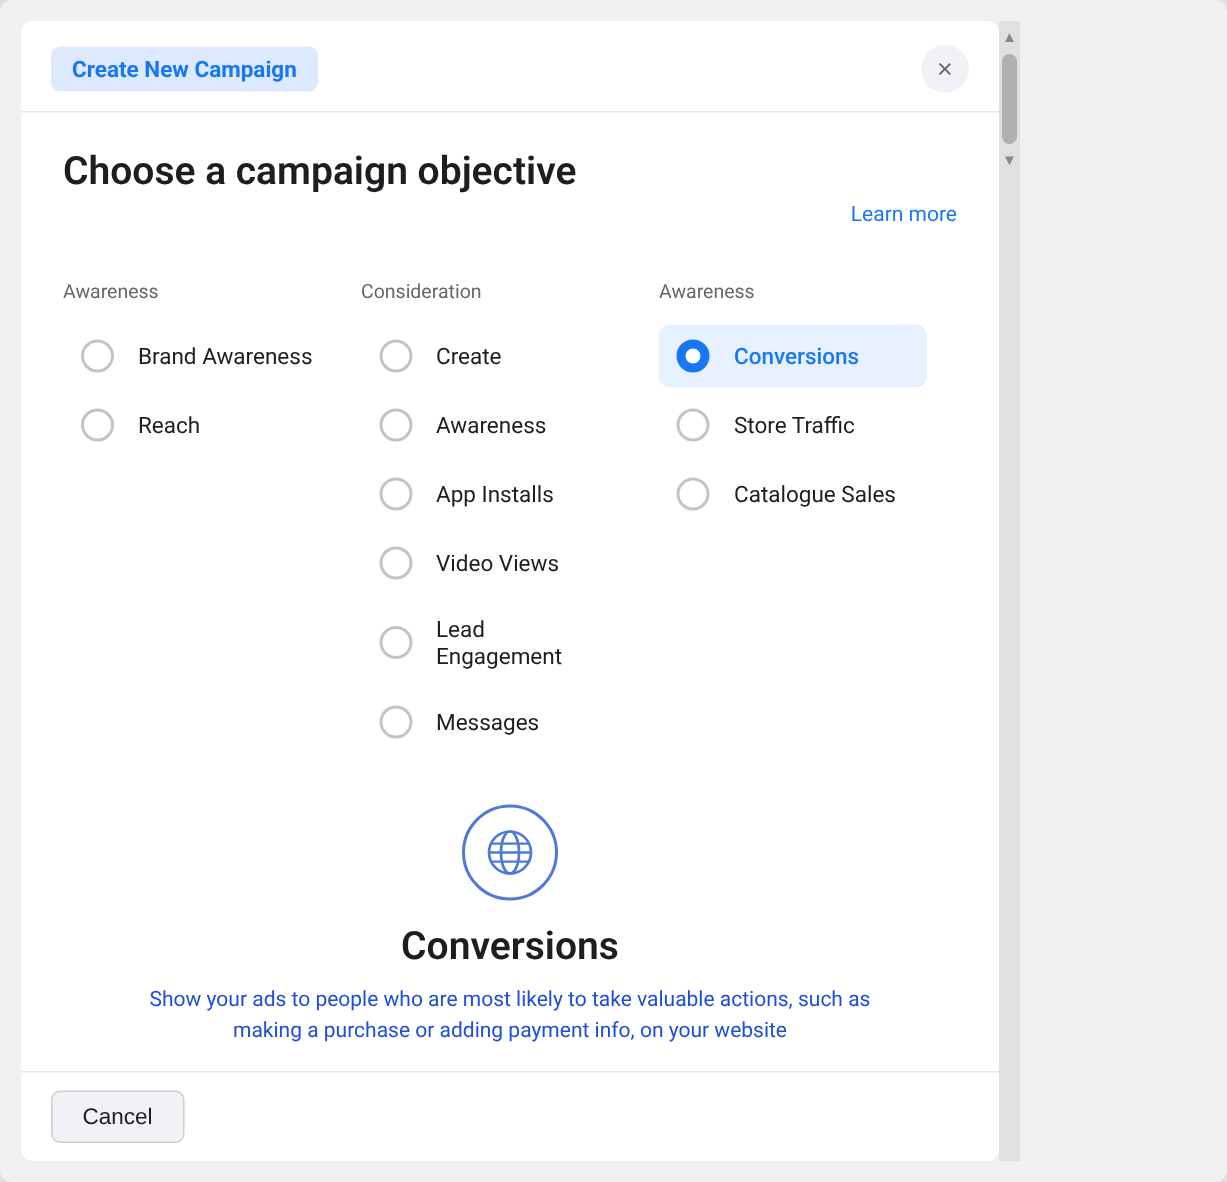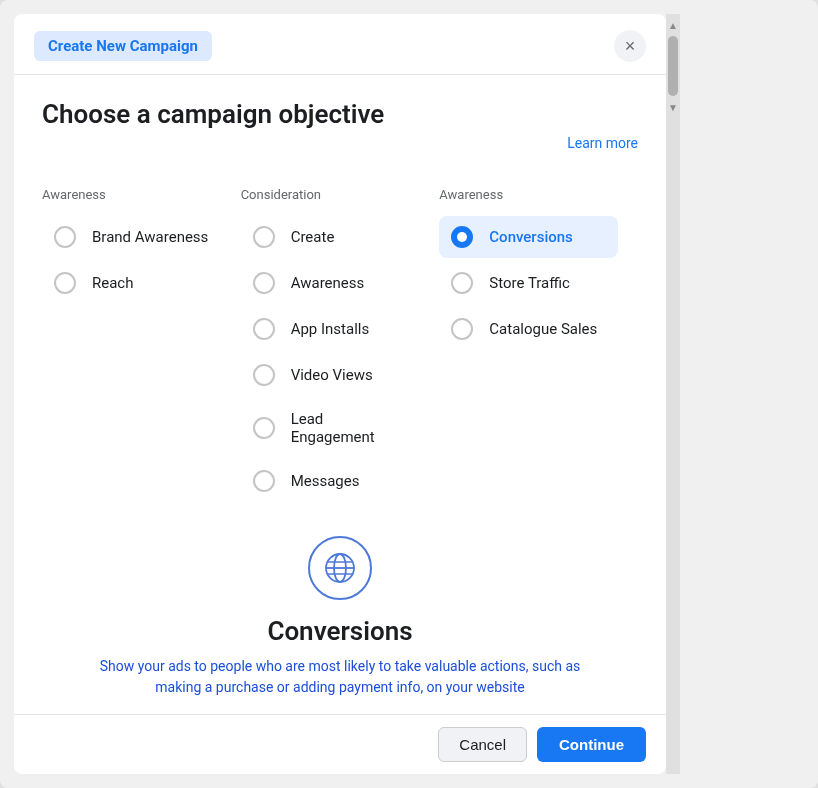--- a/index.html
+++ b/index.html
@@ -167,21 +167,20 @@
     .description-text {
       font-size: 14px;
       color: #1d4ed8;
       line-height: 1.5;
       max-width: 520px;
     }
     .modal-footer {
       padding: 12px 20px;
       border-top: 1px solid #e4e6eb;
       display: flex;
-      justify-content: flex-end;
       gap: 10px;
       flex-shrink: 0;
     }
     .btn-cancel {
       padding: 8px 20px;
       border-radius: 6px;
       border: 1px solid #ccc;
       background: #f0f2f5;
       color: #1c1e21;
       font-size: 15px;
@@ -314,21 +313,20 @@
             <line x1="6" y1="24" x2="30" y2="24" stroke="#4f79d9" stroke-width="1.5"></line>
           </svg>
         </div>
         <div class="description-title">Conversions</div>
         <div class="description-text">Show your ads to people who are most likely to take valuable actions, such as making a purchase or adding payment info, on your website</div>
       </div>
     </div>
 
     <div class="modal-footer">
       <button class="btn-cancel">Cancel</button>
-      <button class="btn-continue">Continue</button>
     </div>
   </div>
 
   <div class="scrollbar-track">
     <div class="scrollbar-up">▲</div>
     <div class="scrollbar-thumb"></div>
     <div class="scrollbar-down">▼</div>
   </div>
 </div>
 

